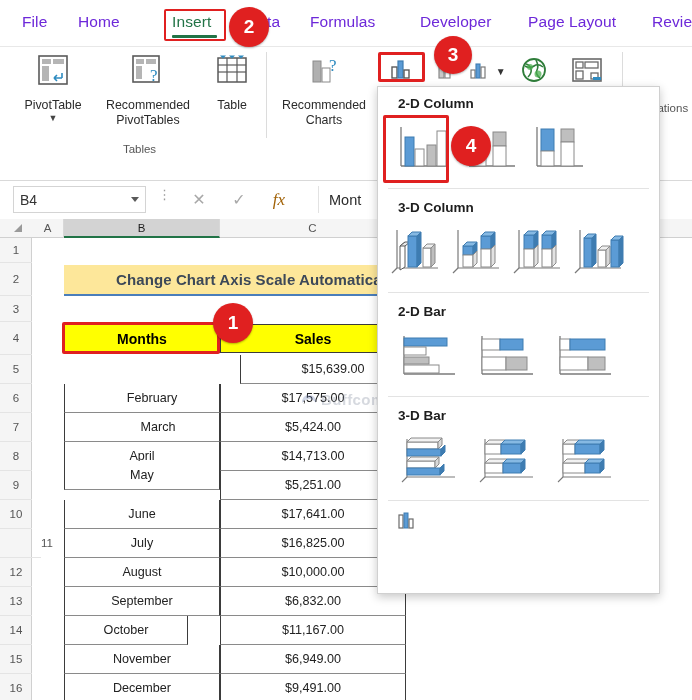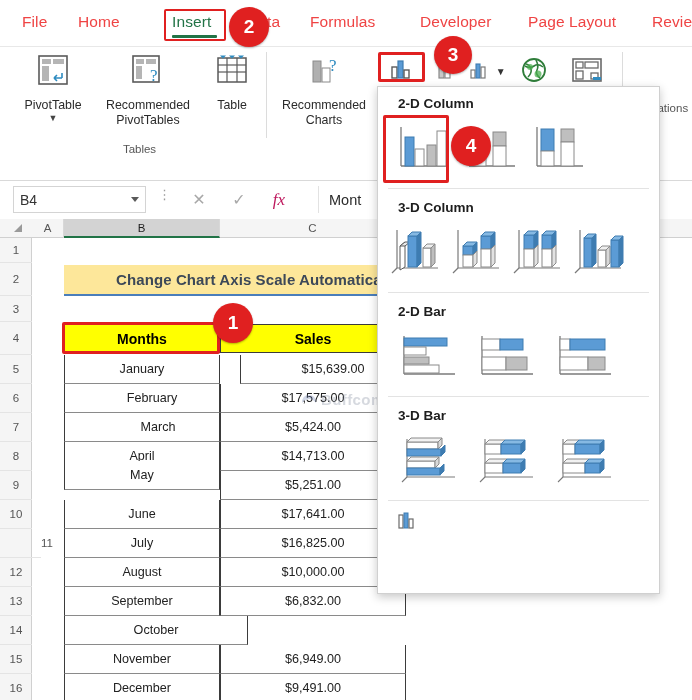--- a/index.html
+++ b/index.html
@@ -11,21 +11,21 @@
   }
   #app { position: relative; width: 692px; height: 700px; background:#fff; }
 
   
   .tabbar {
     position: absolute; left: 0; top: 0; width: 692px; height: 46px;
     background: #ffffff;
   }
   .tab {
     position: absolute; top: 13px;
-    font-size: 15.5px; color: #ef4444; white-space: nowrap;
+    font-size: 15.5px; color: #6d28d9; white-space: nowrap;
     letter-spacing: .1px;
   }
   .tab.active { color: #217346; font-weight: 400; }
   .tab-underline {
     position: absolute; height: 3px; background: #217346; border-radius: 1px;
   }
   .tabsel-box {
     position: absolute; border: 2.5px solid #e02020; border-radius: 2px;
   }
 
@@ -323,21 +323,21 @@
   </div>
 
   <div class="fbar">
     <div class="namebox">
       <span class="namebox-txt">B4</span>
       <span class="namebox-caret"></span>
     </div>
     <div class="fb-dots">⋮</div>
     <div class="fb-btn" style="left:186px;">✕</div>
     <div class="fb-btn" style="left:226px;">✓</div>
-    <div class="fb-btn" style="left:266px; font-style:italic; font-family:'Liberation Serif',serif; font-size:17px; color:#be185d;">fx</div>
+    <div class="fb-btn" style="left:266px; font-style:italic; font-family:'Liberation Serif',serif; font-size:17px; color:#a16207;">fx</div>
     <div class="fb-input">Mont</div>
   </div>
 
   <div class="sheet">
 
     <div class="colhdr">
       <div class="corner-tri"></div>
       <div class="colcell" style="left:32px;  width:32px;">A</div>
       <div class="colcell sel" style="left:64px;  width:156px;">B</div>
       <div class="colcell" style="left:220px; width:186px;">C</div>
@@ -362,39 +362,39 @@
       <div class="rowcell" style="top:436px; height:29px; line-height:29px;">16</div>
     </div>
 
     <div class="grid-area">
 
       <div class="title-cell" style="left:32px; top:27px; width:374px; height:31px;">Change Chart Axis Scale Automatical</div>
 
       <div class="hdr-cell" style="left:188px; top:86px; width:186px; height:29px;">Sales</div>
       <div class="hdr-cell" style="left:32px; top:86px; width:156px; height:29px;">Months</div>
 
-      <div class="data-cell" style="left:32px;  top:117px; width:156px; height:29px;">January</div>
       <div class="data-cell" style="left:188px; top:117px; width:186px; height:29px;margin-left:20px;">$15,639.00</div>
       <div class="data-cell" style="left:32px;  top:146px; width:156px; height:29px;padding-left:20px;">February</div>
       <div class="data-cell" style="left:188px; top:146px; width:186px; height:29px;">$17,575.00</div>
       <div class="data-cell" style="left:32px;  top:175px; width:156px; height:29px;padding-left:32px;">March</div>
       <div class="data-cell" style="left:188px; top:175px; width:186px; height:29px;">$5,424.00</div>
       <div class="data-cell" style="left:32px;  top:204px; width:156px; height:29px;">April</div>
       <div class="data-cell" style="left:188px; top:204px; width:186px; height:29px;">$14,713.00</div>
       <div class="data-cell" style="left:32px;  top:223px; width:156px; height:29px;">May</div>
       <div class="data-cell" style="left:188px; top:233px; width:186px; height:29px;">$5,251.00</div>
       <div class="data-cell" style="left:32px;  top:262px; width:156px; height:29px;">June</div>
       <div class="data-cell" style="left:188px; top:262px; width:186px; height:29px;">$17,641.00</div>
       <div class="data-cell" style="left:32px;  top:291px; width:156px; height:29px;">July</div>
       <div class="data-cell" style="left:188px; top:291px; width:186px; height:29px;">$16,825.00</div>
       <div class="data-cell" style="left:32px;  top:320px; width:156px; height:29px;">August</div>
       <div class="data-cell" style="left:188px; top:320px; width:186px; height:29px;">$10,000.00</div>
       <div class="data-cell" style="left:32px;  top:349px; width:156px; height:29px;">September</div>
       <div class="data-cell" style="left:188px; top:349px; width:186px; height:29px;">$6,832.00</div>
-      <div class="data-cell" style="left:32px;  top:378px; width:184px; height:29px;">October</div>
+      <div class="data-cell" style="left:32px;  top:378px; width:124px; height:29px;">October</div>
+      <div class="data-cell" style="left:188px; top:378px; width:186px; height:29px;">$11,167.00</div>
       <div class="data-cell" style="left:32px;  top:407px; width:156px; height:29px;">November</div>
       <div class="data-cell" style="left:188px; top:407px; width:186px; height:29px;">$6,949.00</div>
       <div class="data-cell" style="left:32px;  top:436px; width:156px; height:29px; border-bottom:2px solid #3b3b3b;">December</div>
       <div class="data-cell" style="left:188px; top:436px; width:186px; height:29px; border-bottom:2px solid #3b3b3b;">$9,491.00</div>
     </div>
   </div>
 
   <div class="watermark" style="left:300px; top:391px;">
     <svg width="18" height="16" viewBox="0 0 18 16">
       <path d="M2 11 q0 -8 7 -8 q7 0 7 8 q-3 -4 -7 -4 q-4 0 -7 4z" fill="rgba(90,110,170,.28)"></path>

